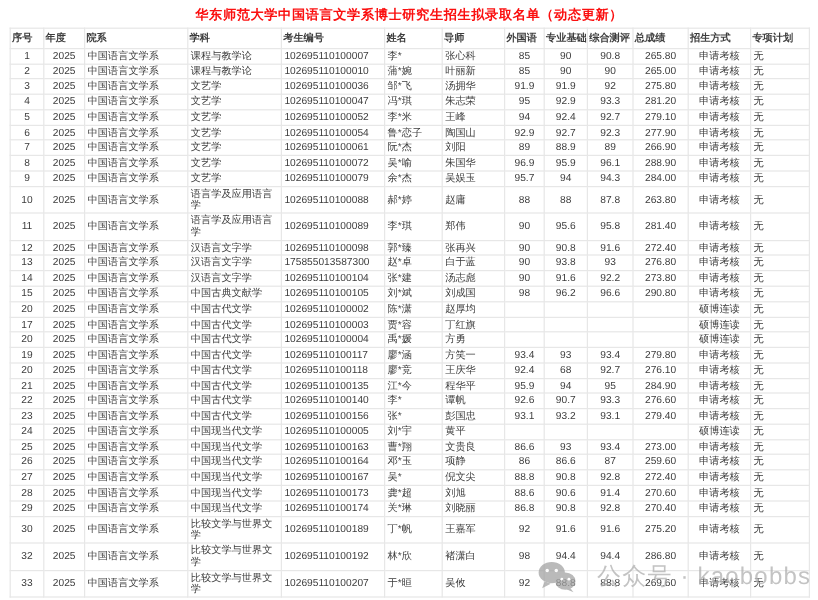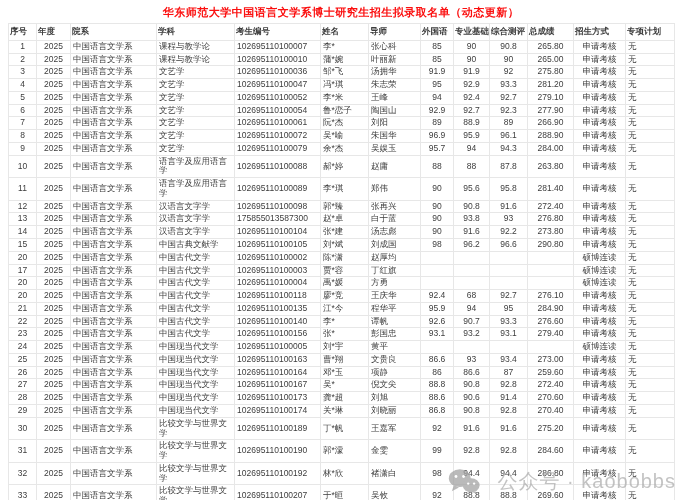--- a/index.html
+++ b/index.html
@@ -361,20 +361,35 @@
         <td class="c5">禹*媛</td>
         <td class="c6">方勇</td>
         <td class="c7"></td>
         <td class="c8"></td>
         <td class="c9"></td>
         <td class="c10"></td>
         <td class="c11">硕博连读</td>
         <td class="c12">无</td>
       </tr>
       <tr>
+        <td class="c0">19</td>
+        <td class="c1">2025</td>
+        <td class="c2">中国语言文学系</td>
+        <td class="c3">中国古代文学</td>
+        <td class="c4">102695110100117</td>
+        <td class="c5">廖*涵</td>
+        <td class="c6">方笑一</td>
+        <td class="c7">93.4</td>
+        <td class="c8">93</td>
+        <td class="c9">93.4</td>
+        <td class="c10">279.80</td>
+        <td class="c11">申请考核</td>
+        <td class="c12">无</td>
+      </tr>
+      <tr>
         <td class="c0">20</td>
         <td class="c1">2025</td>
         <td class="c2">中国语言文学系</td>
         <td class="c3">中国古代文学</td>
         <td class="c4">102695110100118</td>
         <td class="c5">廖*竞</td>
         <td class="c6">王庆华</td>
         <td class="c7">92.4</td>
         <td class="c8">68</td>
         <td class="c9">92.7</td>
@@ -522,35 +537,20 @@
         <td class="c1">2025</td>
         <td class="c2">中国语言文学系</td>
         <td class="c3">比较文学与世界文学</td>
         <td class="c4">102695110100189</td>
         <td class="c5">丁*帆</td>
         <td class="c6">王嘉军</td>
         <td class="c7">92</td>
         <td class="c8">91.6</td>
         <td class="c9">91.6</td>
         <td class="c10">275.20</td>
-        <td class="c11">申请考核</td>
-        <td class="c12">无</td>
-      </tr>
-      <tr>
-        <td class="c0">31</td>
-        <td class="c1">2025</td>
-        <td class="c2">中国语言文学系</td>
-        <td class="c3">比较文学与世界文学</td>
-        <td class="c4">102695110100190</td>
-        <td class="c5">郭*濛</td>
-        <td class="c6">金雯</td>
-        <td class="c7">99</td>
-        <td class="c8">92.8</td>
-        <td class="c9">92.8</td>
-        <td class="c10">284.60</td>
         <td class="c11">申请考核</td>
         <td class="c12">无</td>
       </tr>
       <tr>
         <td class="c0">32</td>
         <td class="c1">2025</td>
         <td class="c2">中国语言文学系</td>
         <td class="c3">比较文学与世界文学</td>
         <td class="c4">102695110100192</td>
         <td class="c5">林*欣</td>

